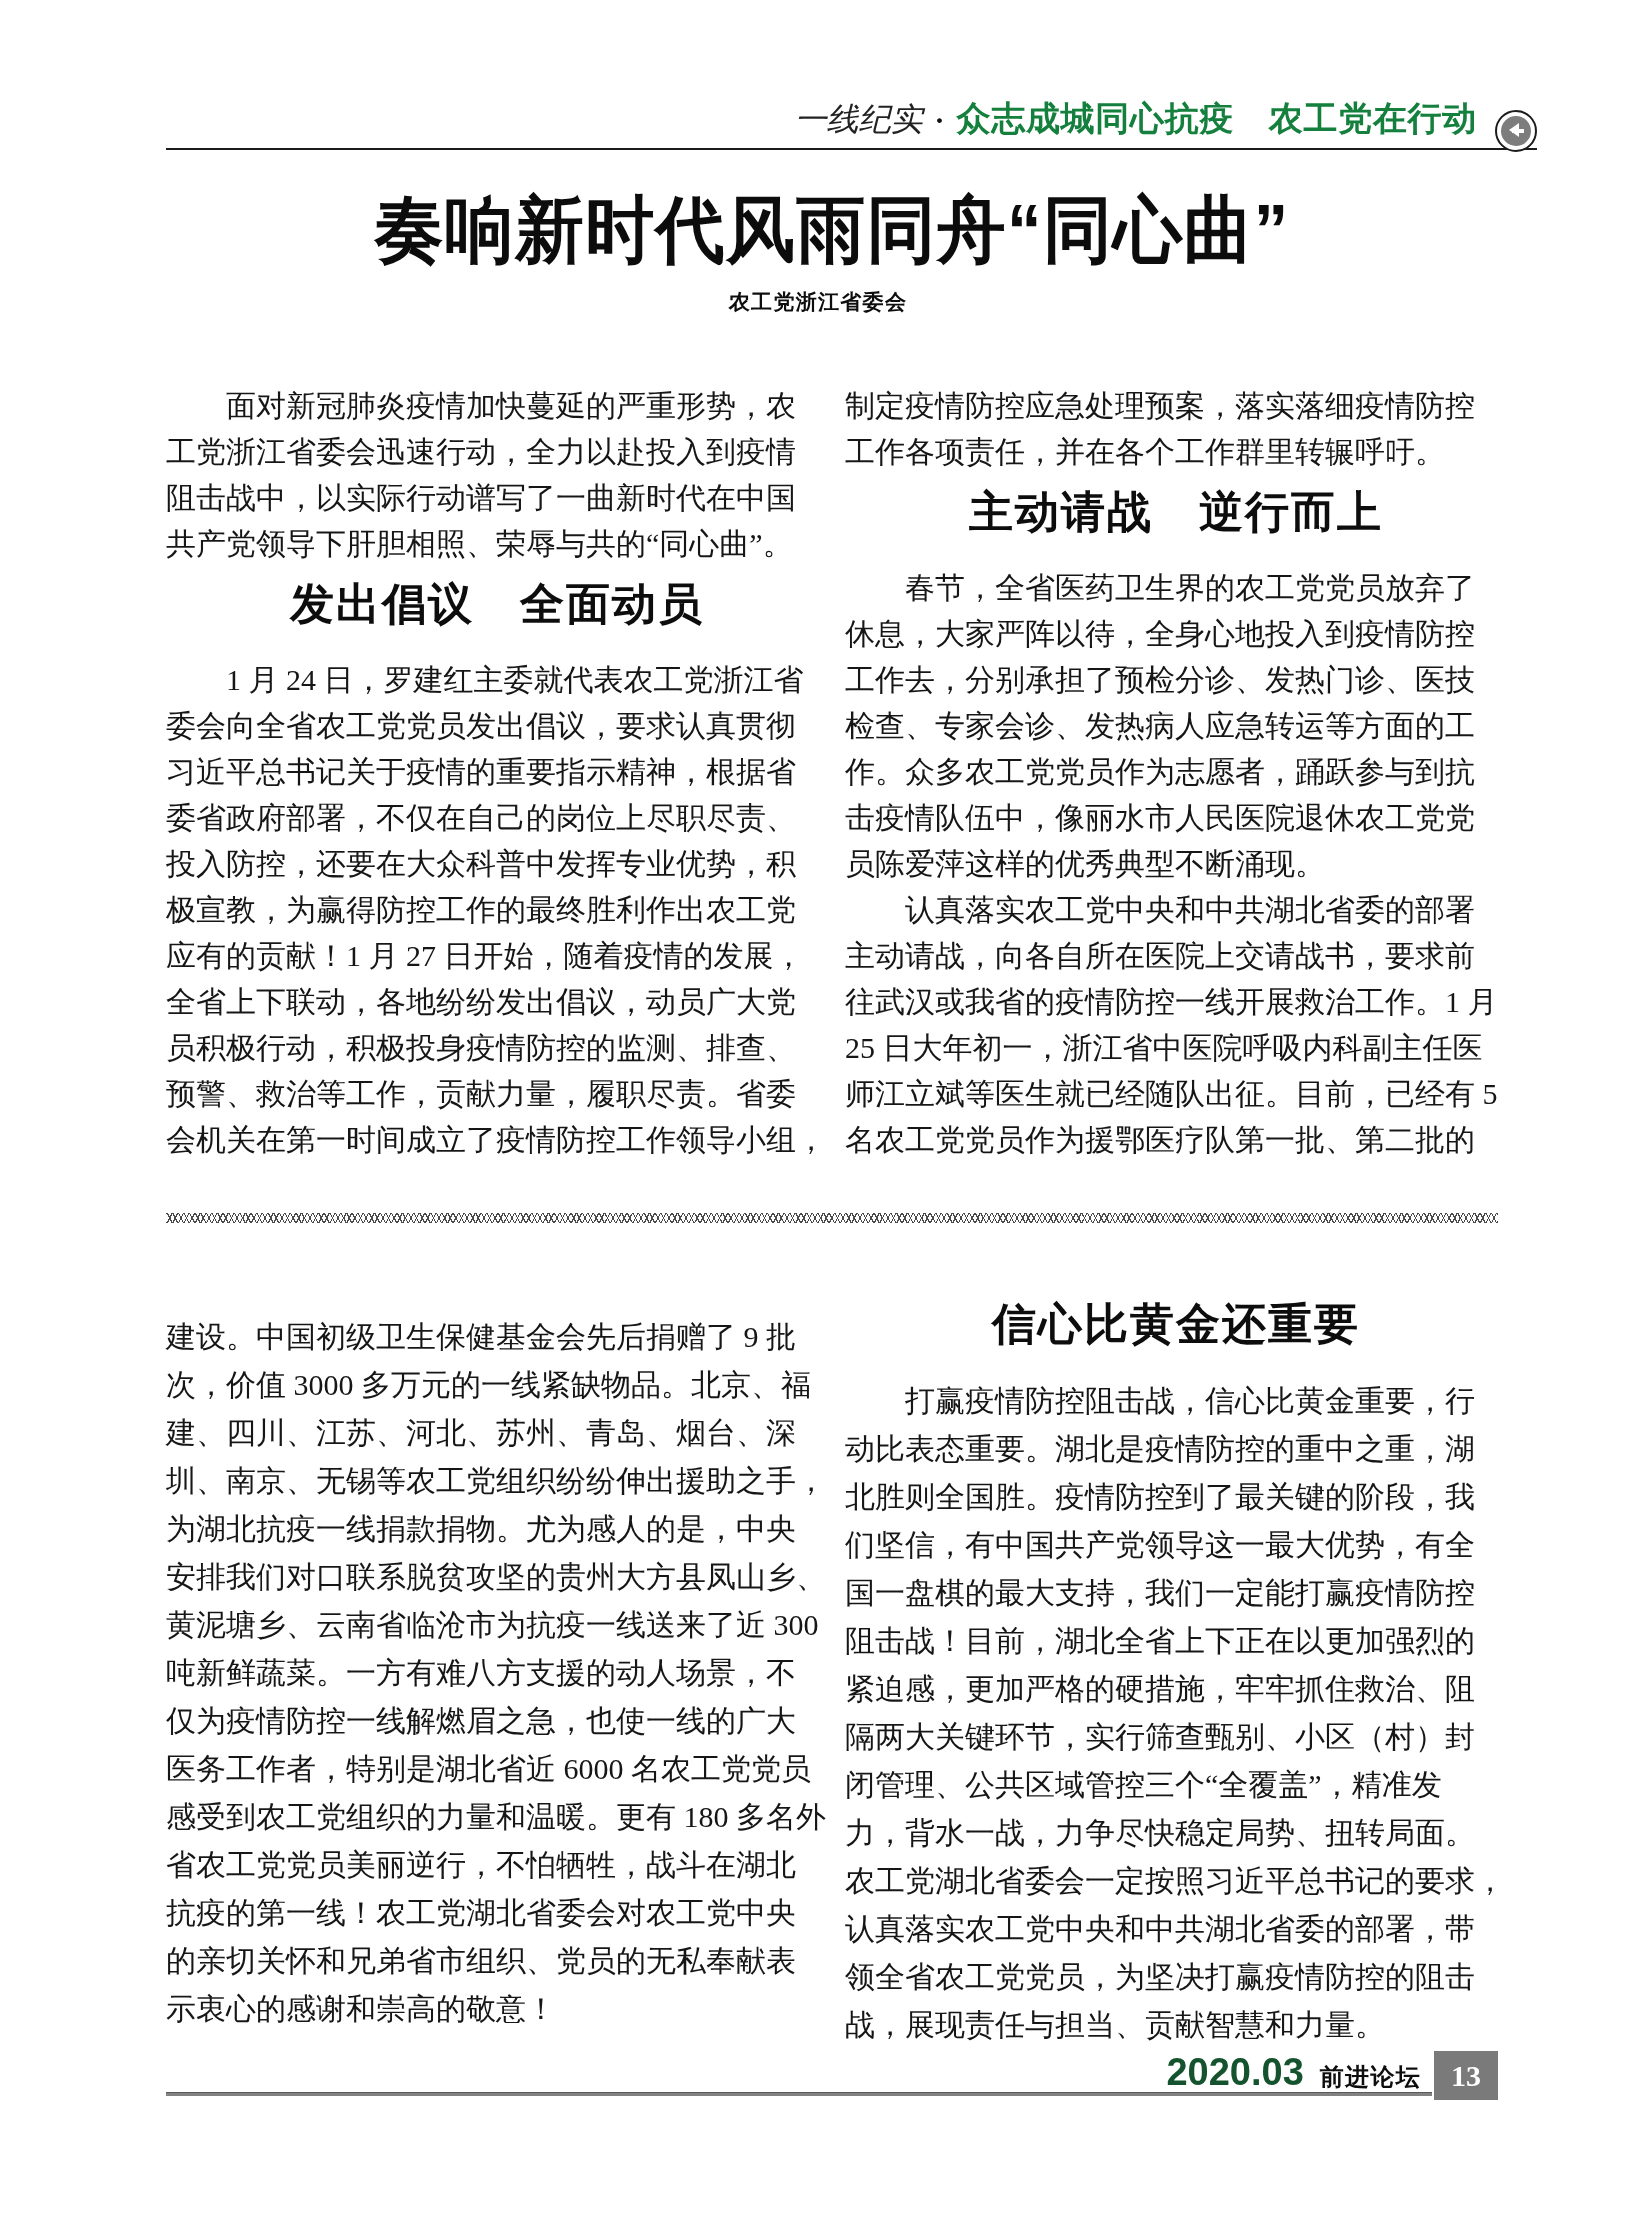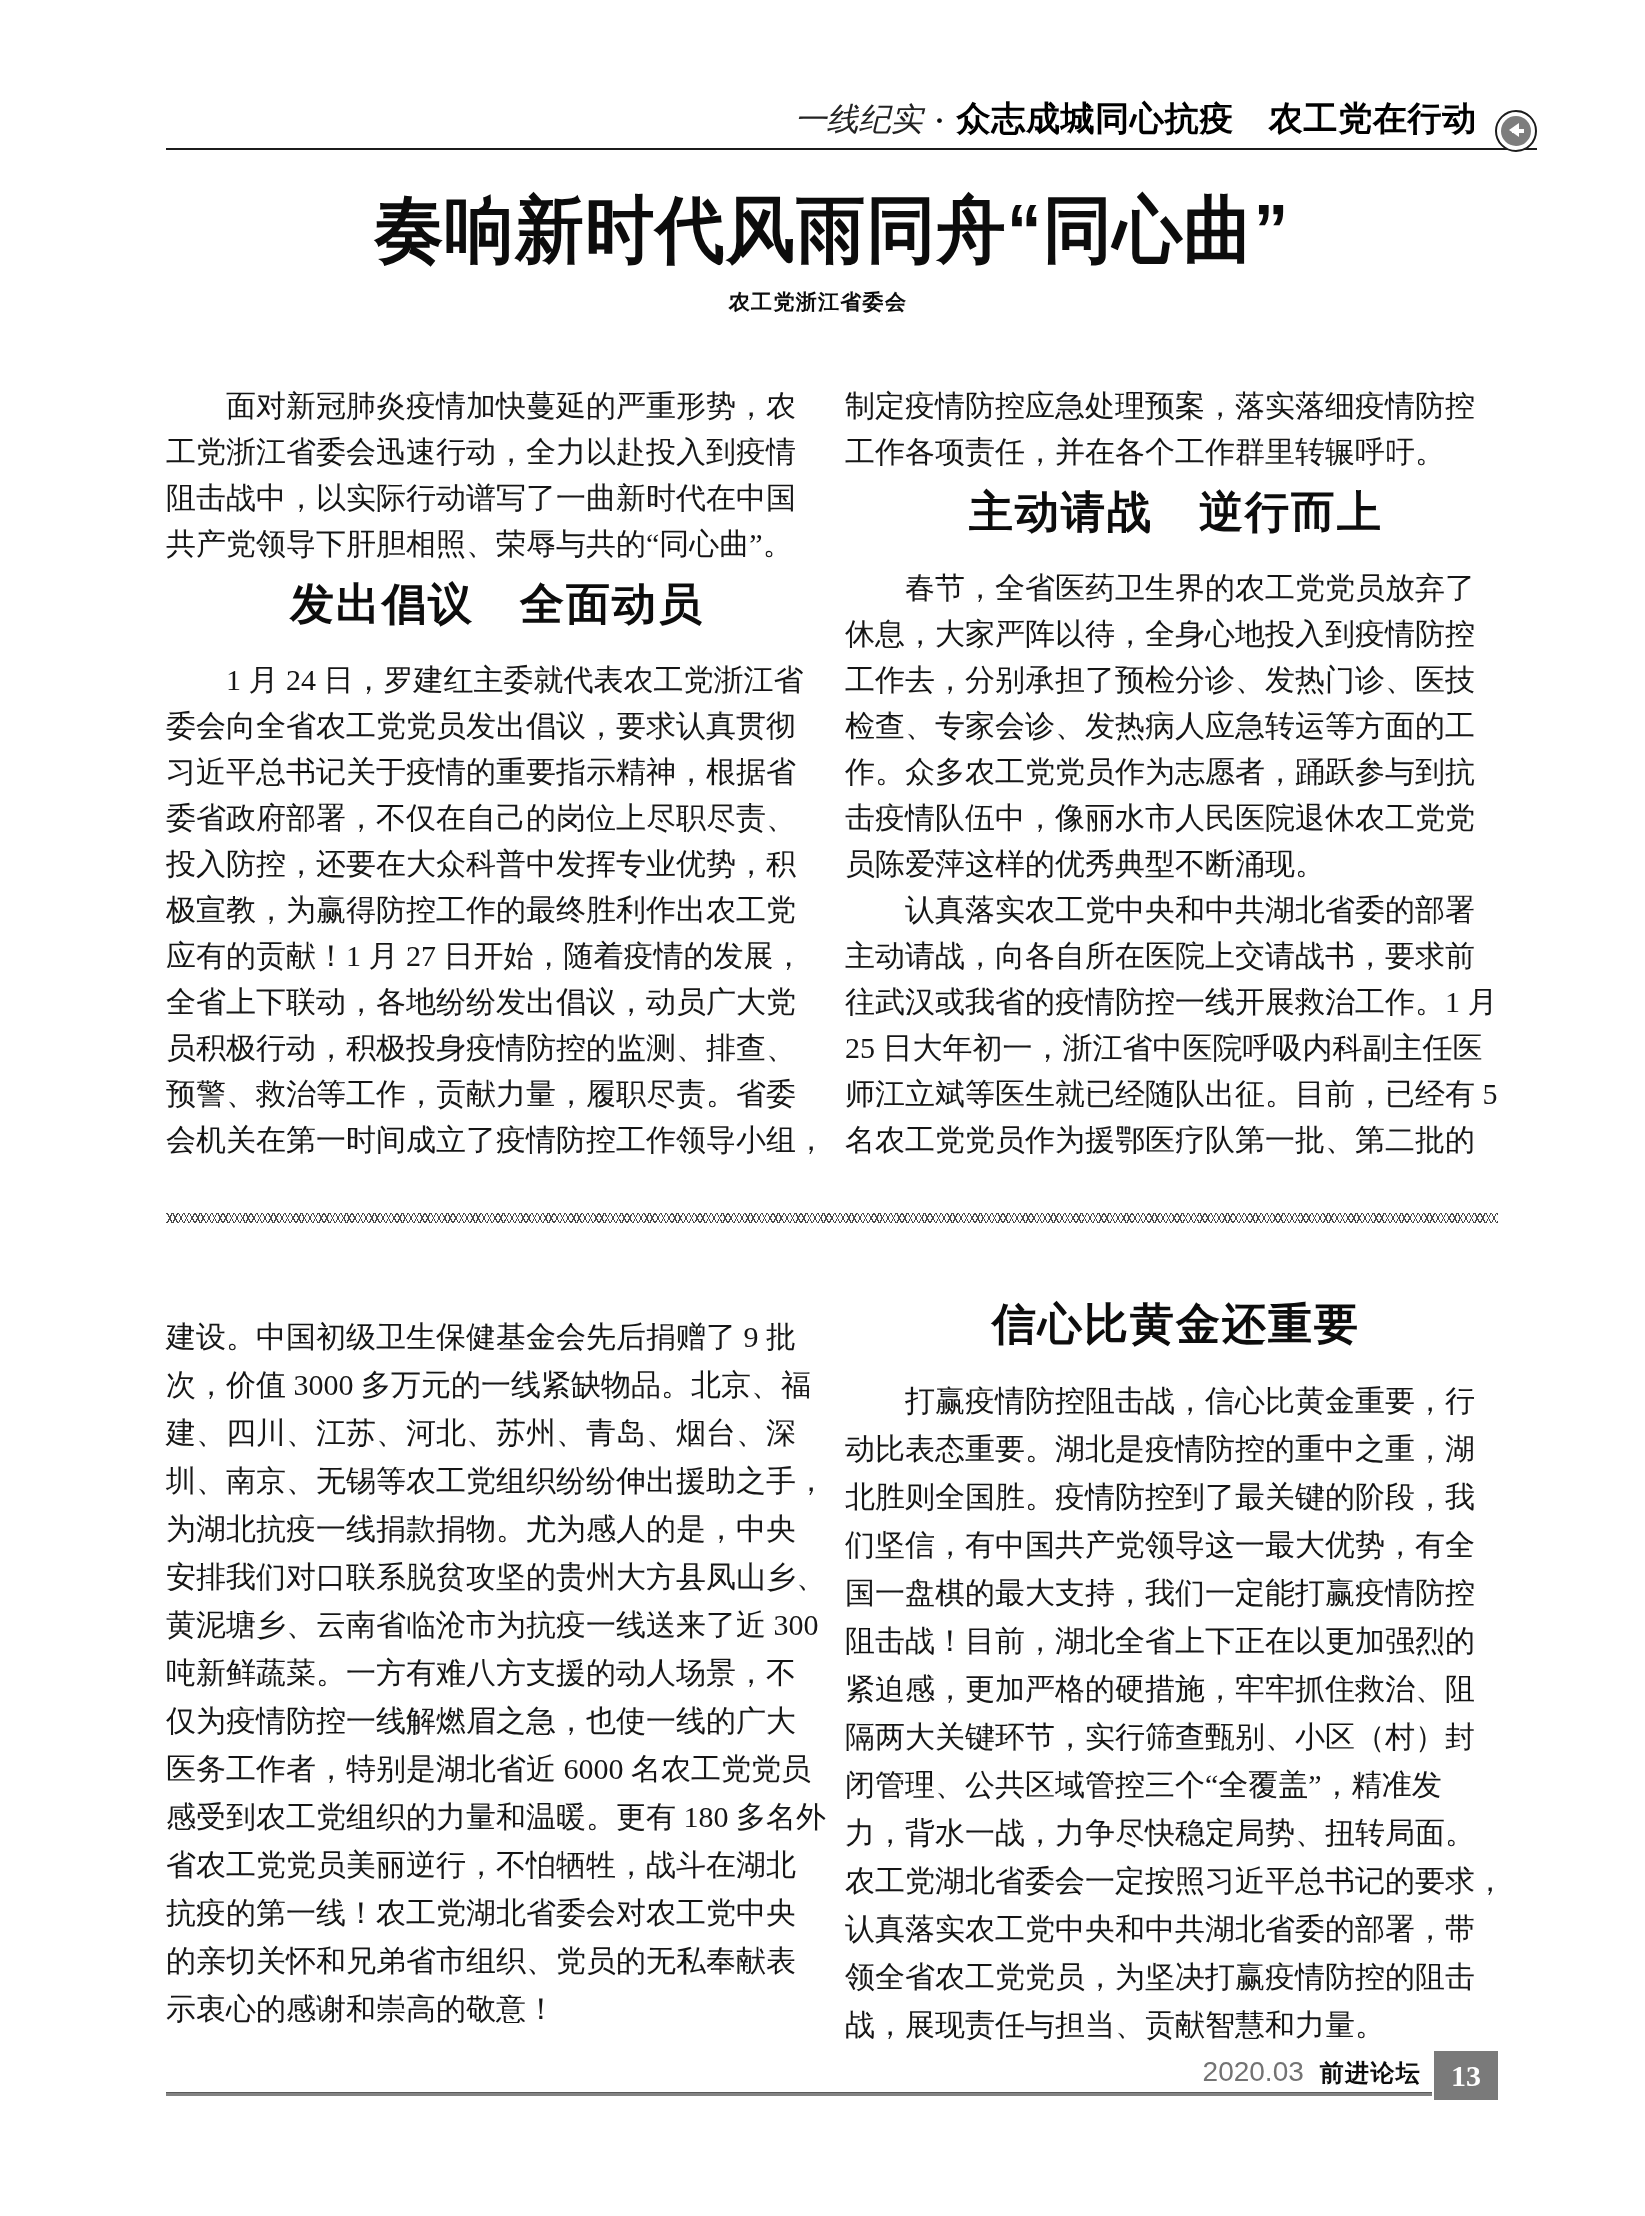--- a/index.html
+++ b/index.html
@@ -11,21 +11,21 @@
   .header-strip {
     position:absolute; top:94px; right:168px; height:48px; line-height:48px;
     white-space:nowrap;
   }
   .strip-light {
     font-family:"Liberation Serif", serif; font-weight:500; font-size:32px; color:#222;
     font-style:italic;
   }
   .strip-sep { font-size:30px; margin:0 12px; color:#111; font-weight:700; }
   .strip-bold {
-    font-family:"Liberation Sans", sans-serif; font-weight:900; font-size:34px; color:#000000;
+    font-family:"Liberation Sans", sans-serif; font-weight:900; font-size:34px; color:#15803d;
     letter-spacing:0.7px;
   }
   .header-rule {
     position:absolute; left:166px; top:148px; width:1371px; height:2px; background:#1c1c1c;
   }
   .header-badge {
     position:absolute; left:1495px; top:110px; width:42px; height:42px;
     border:2px solid #1c1c1c; border-radius:50%; background:#ffffff; box-sizing:border-box;
   }
   .badge-inner {
@@ -77,21 +77,21 @@
   
   .footer-rule {
     position:absolute; left:166px; top:2092px; width:1266px; height:3.4px;
     background:#828282; border-top:0.7px solid #5a5a5a;
   }
   .footer-meta {
     position:absolute; top:2052px; right:224px; height:40px; line-height:40px;
     white-space:nowrap;
   }
   .footer-issue {
-    font-family:"Liberation Sans", sans-serif; font-weight:400; font-size:28px; color:#737373;
+    font-family:"Liberation Sans", sans-serif; font-weight:700; font-size:38px; color:#14532d;
   }
   .footer-journal {
     font-family:"Liberation Sans", sans-serif; font-weight:900; font-size:24px; color:#0d0d0d;
     margin-left:16px; letter-spacing:1.3px;
   }
   .page-number-box {
     position:absolute; left:1434px; top:2051px; width:64px; height:49px;
     background:#7a7a7a; color:#ffffff; display:flex; align-items:center; justify-content:center;
     font-family:"Liberation Serif", serif; font-size:30px; font-weight:600;
   }

